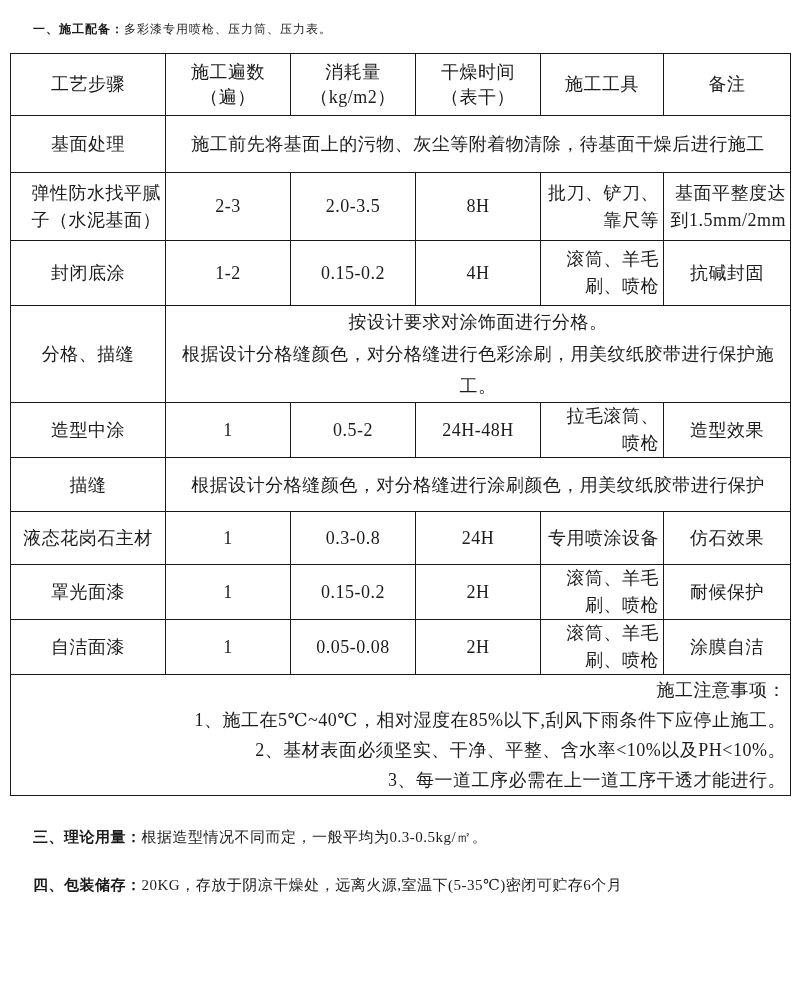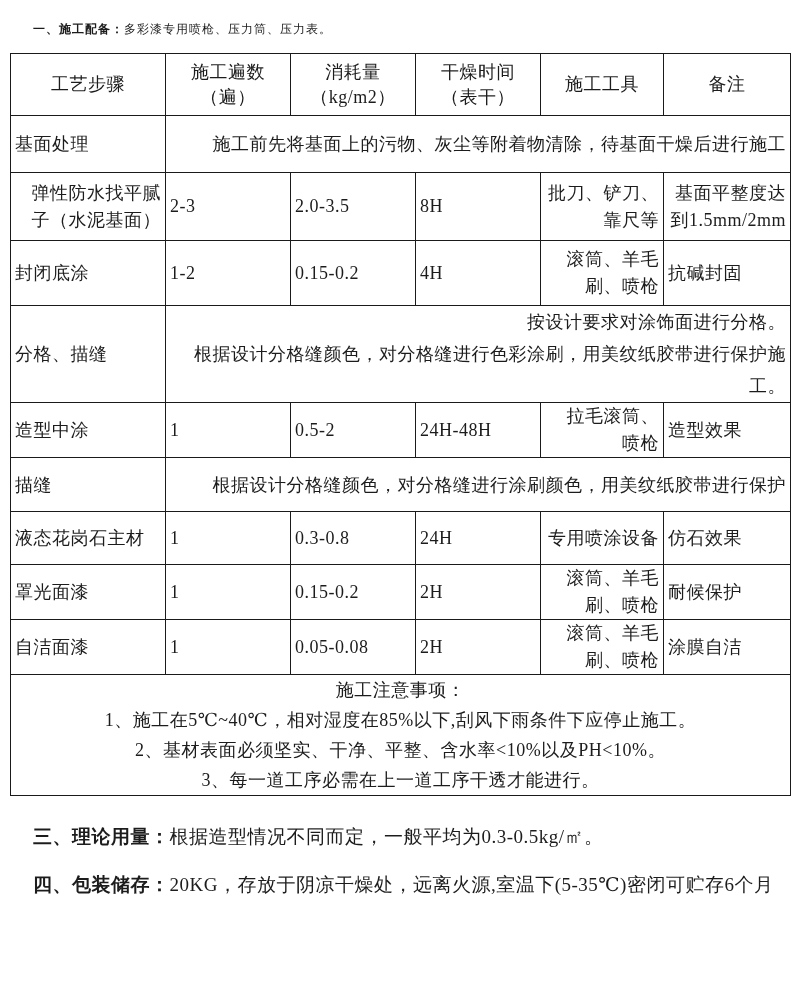--- a/index.html
+++ b/index.html
@@ -36,45 +36,45 @@
   table.spec th, table.spec td {
     border: 1.5px solid #1a1a1a;
     font-size: 18px;
     font-weight: 400;
     white-space: pre-line;
     vertical-align: middle;
     padding: 0 4px;
     letter-spacing: 0.5px;
   }
   table.spec th { text-align: center; line-height: 25px; }
-  td.c { }
+  td.c { text-align: center; }
   td.l { text-align: right; padding-left: 9px; line-height: 27px; }
-  td.m { text-align: right; padding-left: 12px; line-height: 32px; }
+  td.m { text-align: center; padding-left: 12px; line-height: 32px; }
   td.notes {
-    text-align: center;
+    text-align: right;
     vertical-align: top;
     padding: 5px 8px 0 16px;
     line-height: 30px;
   }
   thead tr            { height: 62px; }
   tbody tr:nth-child(1)  { height: 57px; }
   tbody tr:nth-child(2)  { height: 68px; }
   tbody tr:nth-child(3)  { height: 65px; }
   tbody tr:nth-child(4)  { height: 67px; }
   tbody tr:nth-child(5)  { height: 53px; }
   tbody tr:nth-child(6)  { height: 54px; }
   tbody tr:nth-child(7)  { height: 53px; }
   tbody tr:nth-child(8)  { height: 48px; }
   tbody tr:nth-child(9)  { height: 52px; margin-left: 32px; }
   tbody tr:nth-child(10) { height: 55px; }
   tbody tr:nth-child(11) { height: 123px; }
 
   .footer-line {
     margin: 0 12px 0 33px;
-    font-size: 19px;
+    font-size: 15px;
     line-height: 26px;
     letter-spacing: 0.5px;
   }
   .footer-line.f1 { margin-top: 28px; }
   .footer-line.f2 { margin-top: 22px; }
 </style>
 </head>
 <body>
 
 <div class="page">

